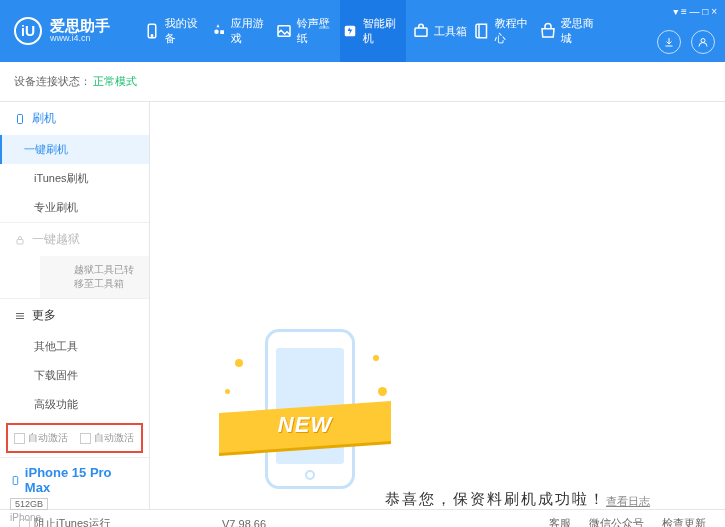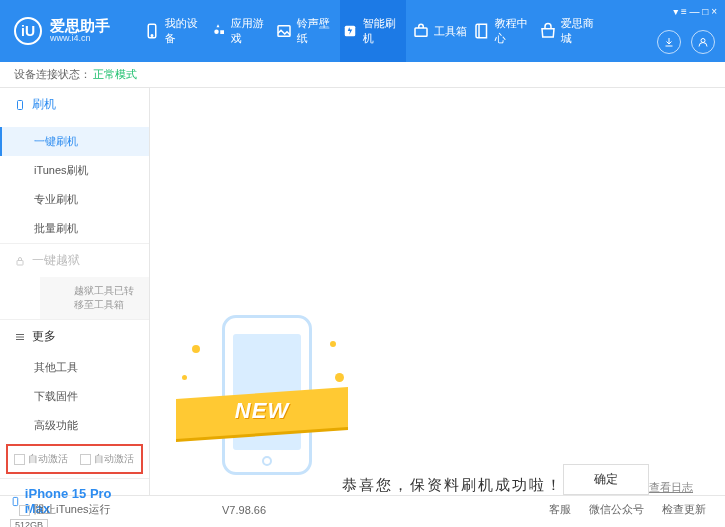--- a/index.html
+++ b/index.html
@@ -13,31 +13,31 @@
 .logo-sub { font-size: 9px; opacity: 0.85; line-height: 1.2; }
 .nav { display: flex; height: 100%; margin-left: 18px; }
 .nav-item { width: 66px; display: flex; flex-direction: row; align-items: center; justify-content: center; font-size: 11px; cursor: pointer; gap: 3px; }
 .nav-item.active { background: #1c7ae6; }
 .nav-icon { width: 20px; height: 20px; display: flex; align-items: center; justify-content: center; }
 .header-right { position: absolute; right: 8px; top: 6px; display: flex; gap: 8px; font-size: 10px; align-items: center; }
 .header-right-btns { position: absolute; right: 10px; bottom: 8px; display: flex; gap: 10px; }
 .circle-btn { width: 24px; height: 24px; border: 1.5px solid rgba(255,255,255,0.7); border-radius: 50%; display: flex; align-items: center; justify-content: center; cursor: pointer; }
 
 
-.status-bar { height: 26px; border-bottom: 1px solid #e6e6e6; display: flex; align-items: center; padding: 0 14px; font-size: 11px; color: #666; }
+.status-bar { height: 40px; border-bottom: 1px solid #e6e6e6; display: flex; align-items: center; padding: 0 14px; font-size: 11px; color: #666; }
 .status-val { color: #19be6b; margin-left: 2px; }
 
 
 .body { display: flex; height: 407px; }
 .sidebar { width: 150px; border-right: 1px solid #e6e6e6; display: flex; flex-direction: column; font-size: 11px; }
 .side-group { border-bottom: 1px solid #f0f0f0; }
 .side-title { display: flex; align-items: center; gap: 6px; padding: 8px 14px; color: #333; font-size: 12px; }
 .side-title.muted { color: #bbb; }
 .side-item { padding: 7px 14px 7px 34px; color: #555; cursor: pointer; font-size: 11px; }
-.side-item.active { background: #eaf4fe; color: #2d8cf0; border-left: 2px solid #2d8cf0; padding-left: 32px; margin-top: 6px; }
+.side-item.active { background: #eaf4fe; color: #2d8cf0; border-left: 2px solid #2d8cf0; padding-left: 22px; }
 .side-item.muted { color: #999; background: #f7f7f7; font-size: 10px; line-height: 1.4; margin-left: 40px; }
 .sidebar-footer { margin-top: auto; }
 .checkbox-row { border: 2px solid #e74c3c; margin: 4px 6px; padding: 6px 6px; display: flex; gap: 12px; font-size: 10px; color: #999; align-items: center; }
 .chk { width: 11px; height: 11px; border: 1px solid #ccc; display: inline-block; margin-right: 3px; vertical-align: middle; }
 .device-box { padding: 7px 10px; border-top: 1px solid #eee; }
 .device-name { color: #2d8cf0; font-size: 13px; font-weight: bold; display: flex; align-items: center; gap: 4px; }
 .device-cap { display: inline-block; border: 1px solid #ccc; font-size: 9px; padding: 0 4px; margin-top: 3px; color: #666; }
 .device-type { color: #aaa; font-size: 10px; margin-top: 2px; }
 
 
@@ -162,21 +162,20 @@
     <div class="side-group">
       <div class="side-title">
         <svg width="12" height="12" viewBox="0 0 24 24" fill="none" stroke="#2d8cf0" stroke-width="2">
             <rect x="7" y="3" width="10" height="18" rx="2"></rect>
           </svg>
         <span style="color:#2d8cf0">刷机</span>
       </div>
       <div class="side-item active">一键刷机</div>
       <div class="side-item">iTunes刷机</div>
       <div class="side-item">专业刷机</div>
-      <div class="side-item">批量刷机</div>
     </div>
     <div class="side-group">
       <div class="side-title muted">
         <svg width="12" height="12" viewBox="0 0 24 24" fill="none" stroke="#ccc" stroke-width="2">
             <rect x="6" y="11" width="12" height="9" rx="1"></rect>
             <path d="M9 11V8a3 3 0 016 0v3"></path>
           </svg>
         <span>一键越狱</span>
       </div>
       <div class="side-item muted">越狱工具已转移至工具箱</div>
@@ -218,21 +217,20 @@
       <div class="burst" style="width:6px;height:6px;right:6px;top:26px"></div>
       <div class="burst" style="width:9px;height:9px;right:-2px;top:58px"></div>
       <div class="phone-body">
         <div class="phone-screen"></div>
         <div class="phone-home"></div>
       </div>
       <div class="ribbon"></div>
       <div class="ribbon-text">NEW</div>
     </div>
     <div class="success-text">恭喜您，保资料刷机成功啦！</div>
-    <button class="ok-btn">确定</button>
     <a class="view-log">查看日志</a>
   </div>
 </div>
 
 <div class="footer">
   <label><span class="chk"></span><span>阻止iTunes运行</span></label>
   <span class="version">V7.98.66</span>
   <div class="footer-right">
     <span>客服</span>
     <span>微信公众号</span>

